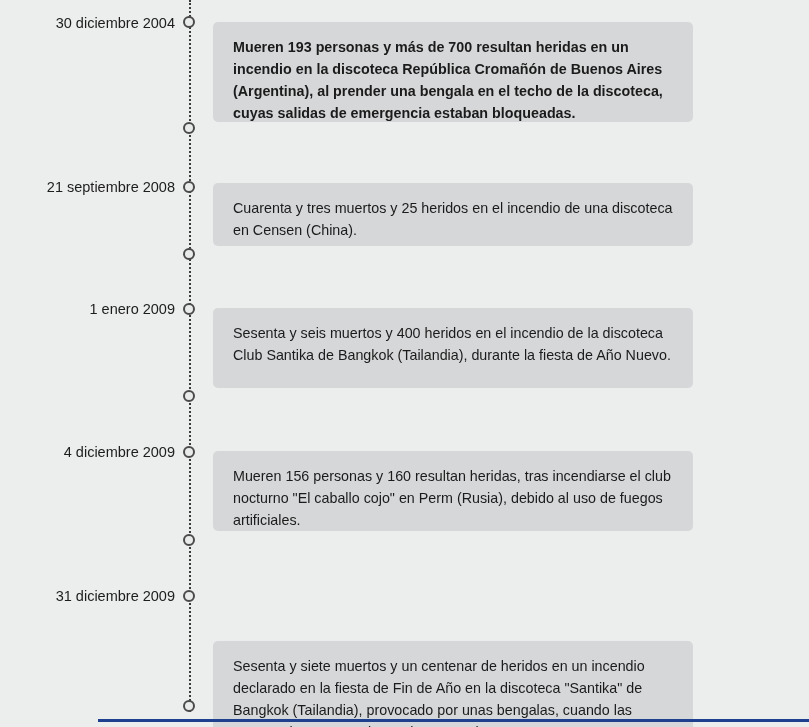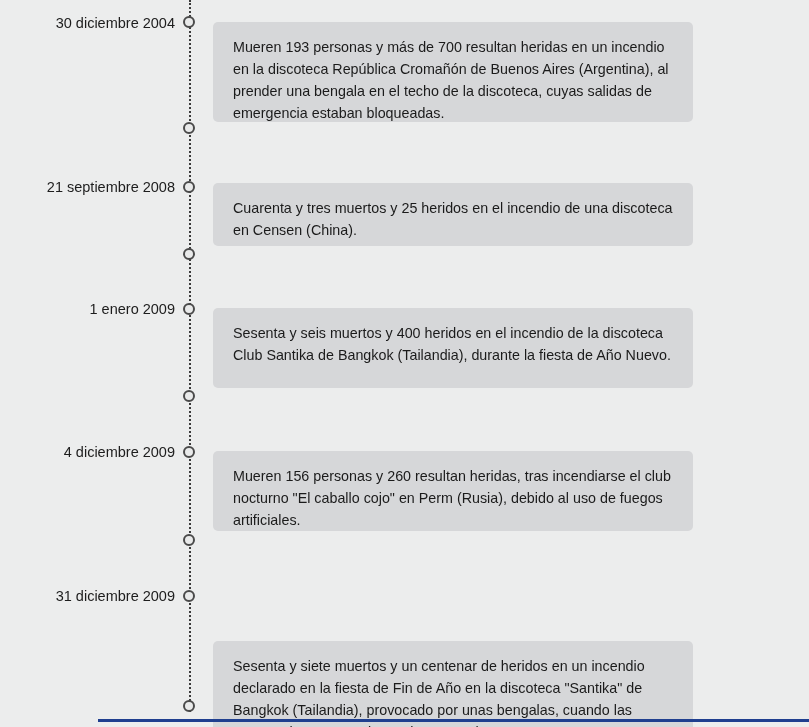--- a/index.html
+++ b/index.html
@@ -96,21 +96,21 @@
 </head>
 <body>
 
 <div id="timeline">
 
   <div class="spine"></div>
 
   <div class="event">
     <div class="date" style="top:14px;">30 diciembre 2004</div>
     <div class="node" style="top:16px;"></div>
-    <div class="card" style="top:22px;height:100px;">
+    <div class="card" style="top:22px;height:100px;font-weight:bold;">
       <div class="card-text">Mueren 193 personas y más de 700 resultan heridas en un incendio en la discoteca República Cromañón de Buenos Aires (Argentina), al prender una bengala en el techo de la discoteca, cuyas salidas de emergencia estaban bloqueadas.</div>
     </div>
   </div>
   <div class="node" style="top:122px;"></div>
 
   <div class="event">
     <div class="date" style="top:178px;">21 septiembre 2008</div>
     <div class="node" style="top:181px;"></div>
     <div class="card" style="top:183px;height:63px;">
       <div class="card-text">Cuarenta y tres muertos y 25 heridos en el incendio de una discoteca en Censen (China).</div>
@@ -124,21 +124,21 @@
     <div class="card" style="top:308px;height:80px;">
       <div class="card-text">Sesenta y seis muertos y 400 heridos en el incendio de la discoteca Club Santika de Bangkok (Tailandia), durante la fiesta de Año Nuevo.</div>
     </div>
   </div>
   <div class="node" style="top:390px;"></div>
 
   <div class="event">
     <div class="date" style="top:443px;">4 diciembre 2009</div>
     <div class="node" style="top:446px;"></div>
     <div class="card" style="top:451px;height:80px;">
-      <div class="card-text">Mueren 156 personas y 260 resultan heridas, tras incendiarse el club nocturno "El caballo cojo" en Perm (Rusia), debido al uso de fuegos artificiales.</div>
+      <div class="card-text">Mueren 156 personas y 160 resultan heridas, tras incendiarse el club nocturno "El caballo cojo" en Perm (Rusia), debido al uso de fuegos artificiales.</div>
     </div>
   </div>
   <div class="node" style="top:534px;"></div>
 
   <div class="event">
     <div class="date" style="top:587px;">31 diciembre 2009</div>
     <div class="node" style="top:590px;"></div>
     <div class="card" style="top:594px;height:102px;margin-top:47px;">
       <div class="card-text">Sesenta y siete muertos y un centenar de heridos en un incendio declarado en la fiesta de Fin de Año en la discoteca "Santika" de Bangkok (Tailandia), provocado por unas bengalas, cuando las puertas de emergencia estaban cerradas.</div>
     </div>

